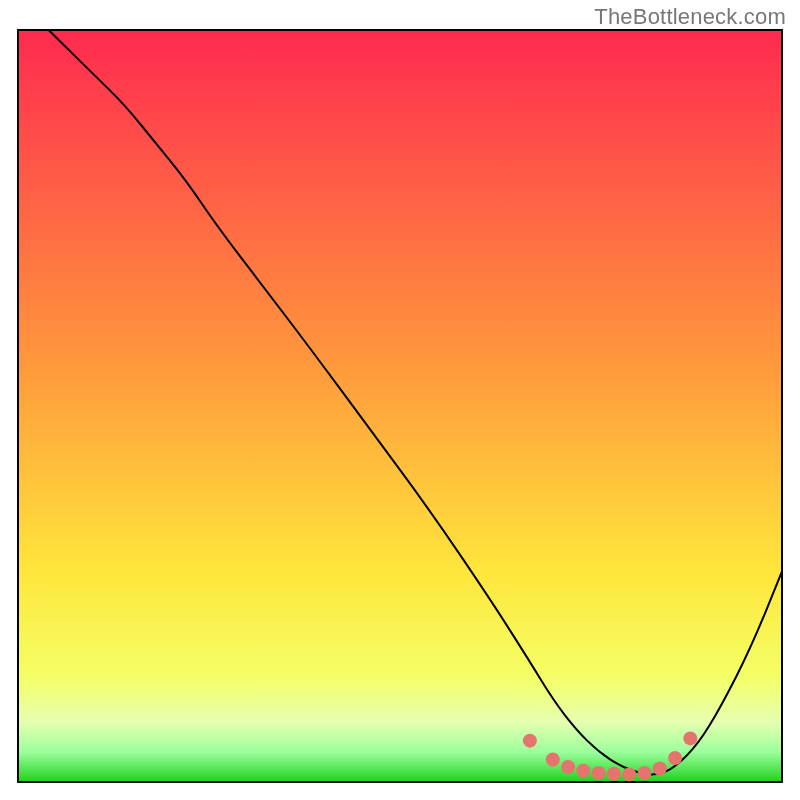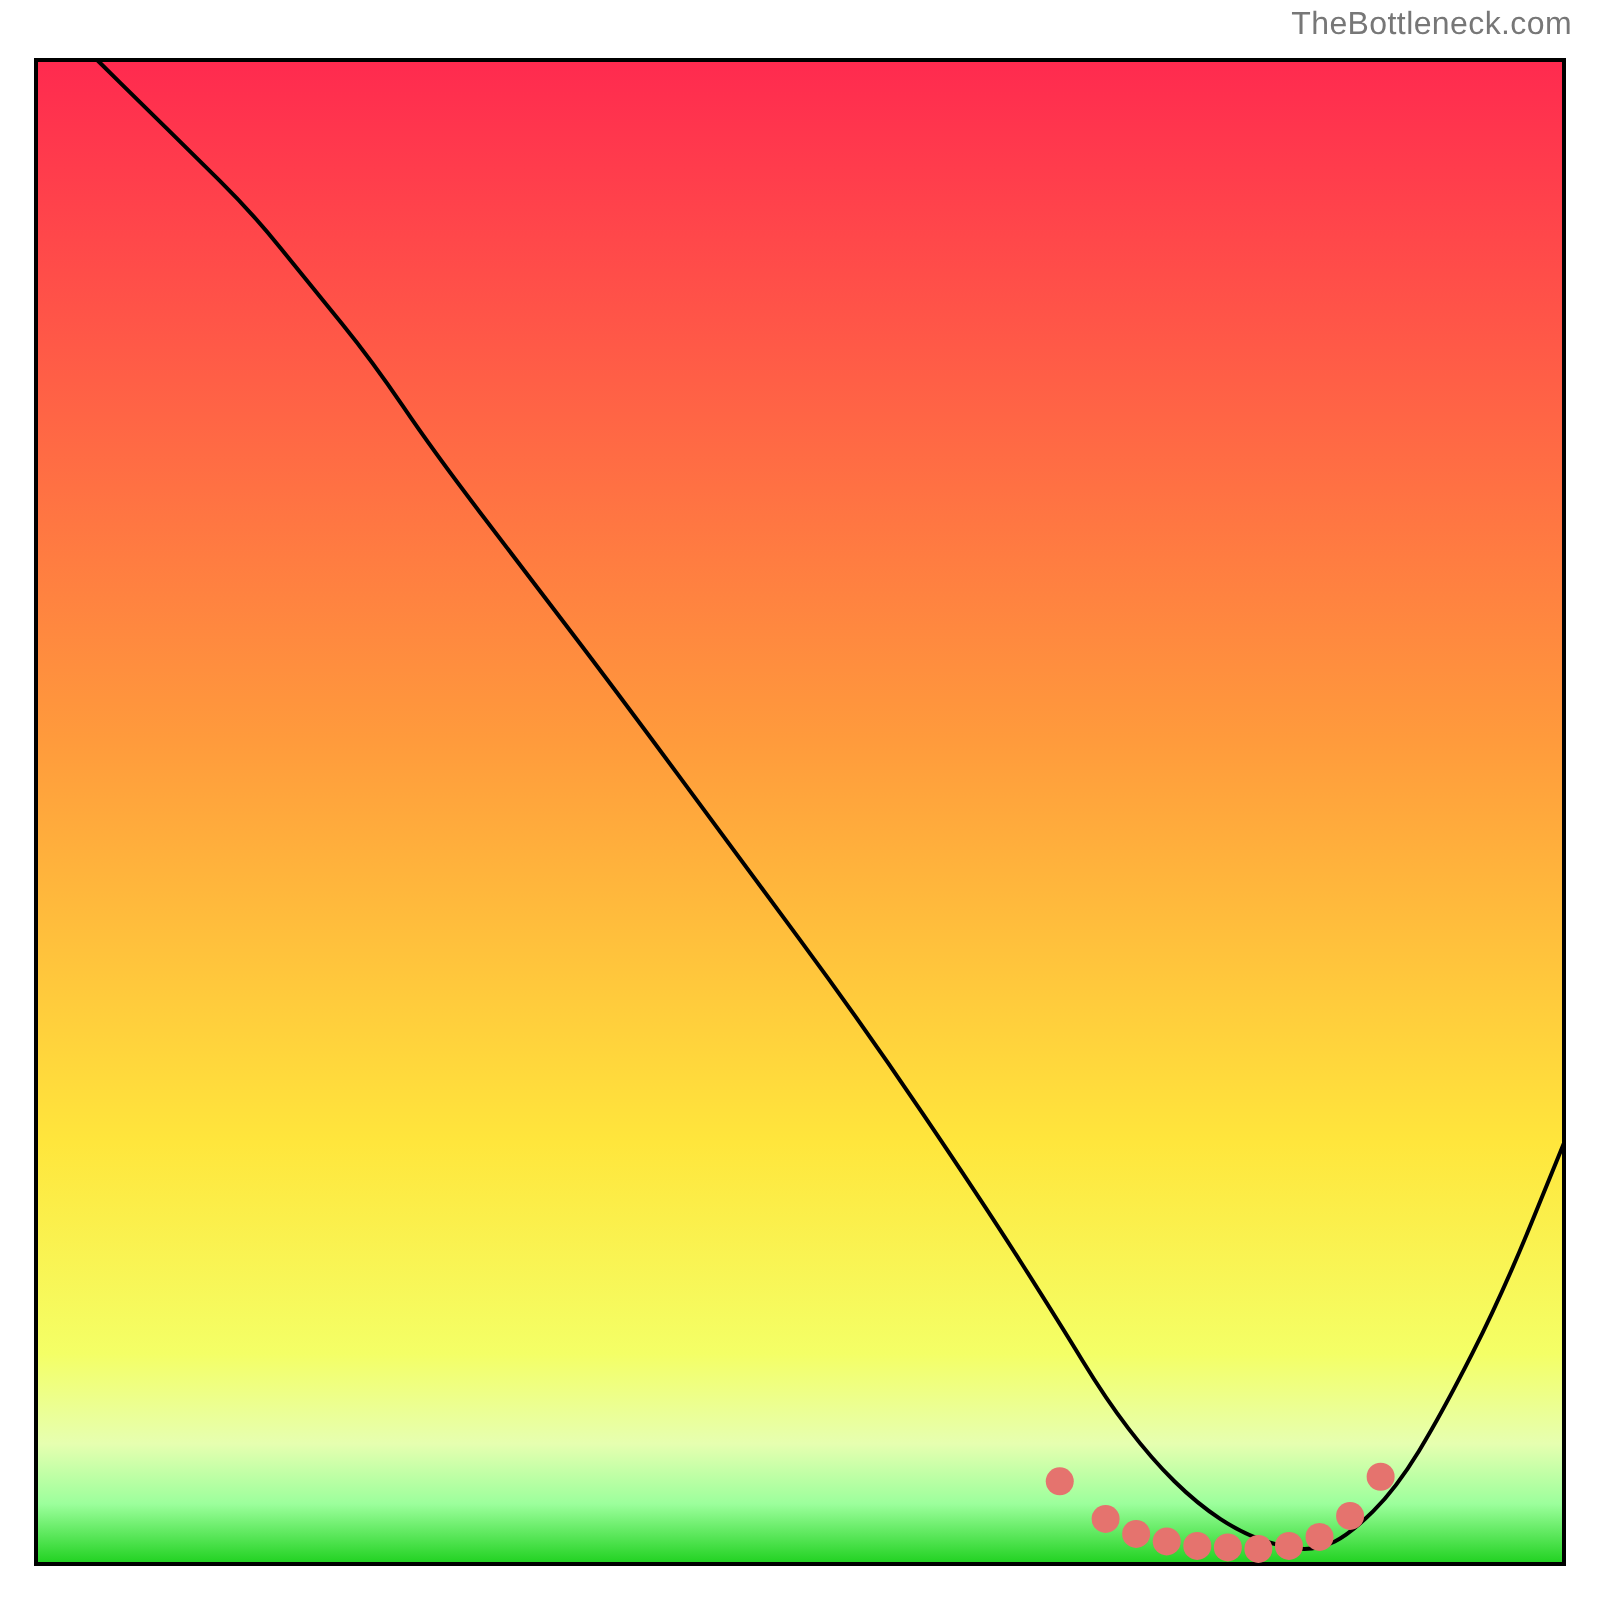--- a/index.html
+++ b/index.html
@@ -13,21 +13,21 @@
   .chart-wrap {
     position: relative;
     width: 800px;
     height: 800px;
   }
   .watermark {
     position: absolute;
     top: 4px;
     right: 14px;
     font-family: Arial, Helvetica, sans-serif;
-    font-size: 16px;
+    font-size: 22px;
     color: #777777;
     font-weight: 500;
     letter-spacing: 0.2px;
     user-select: none;
   }
   svg {
     display: block;
   }
 </style>
 </head>

